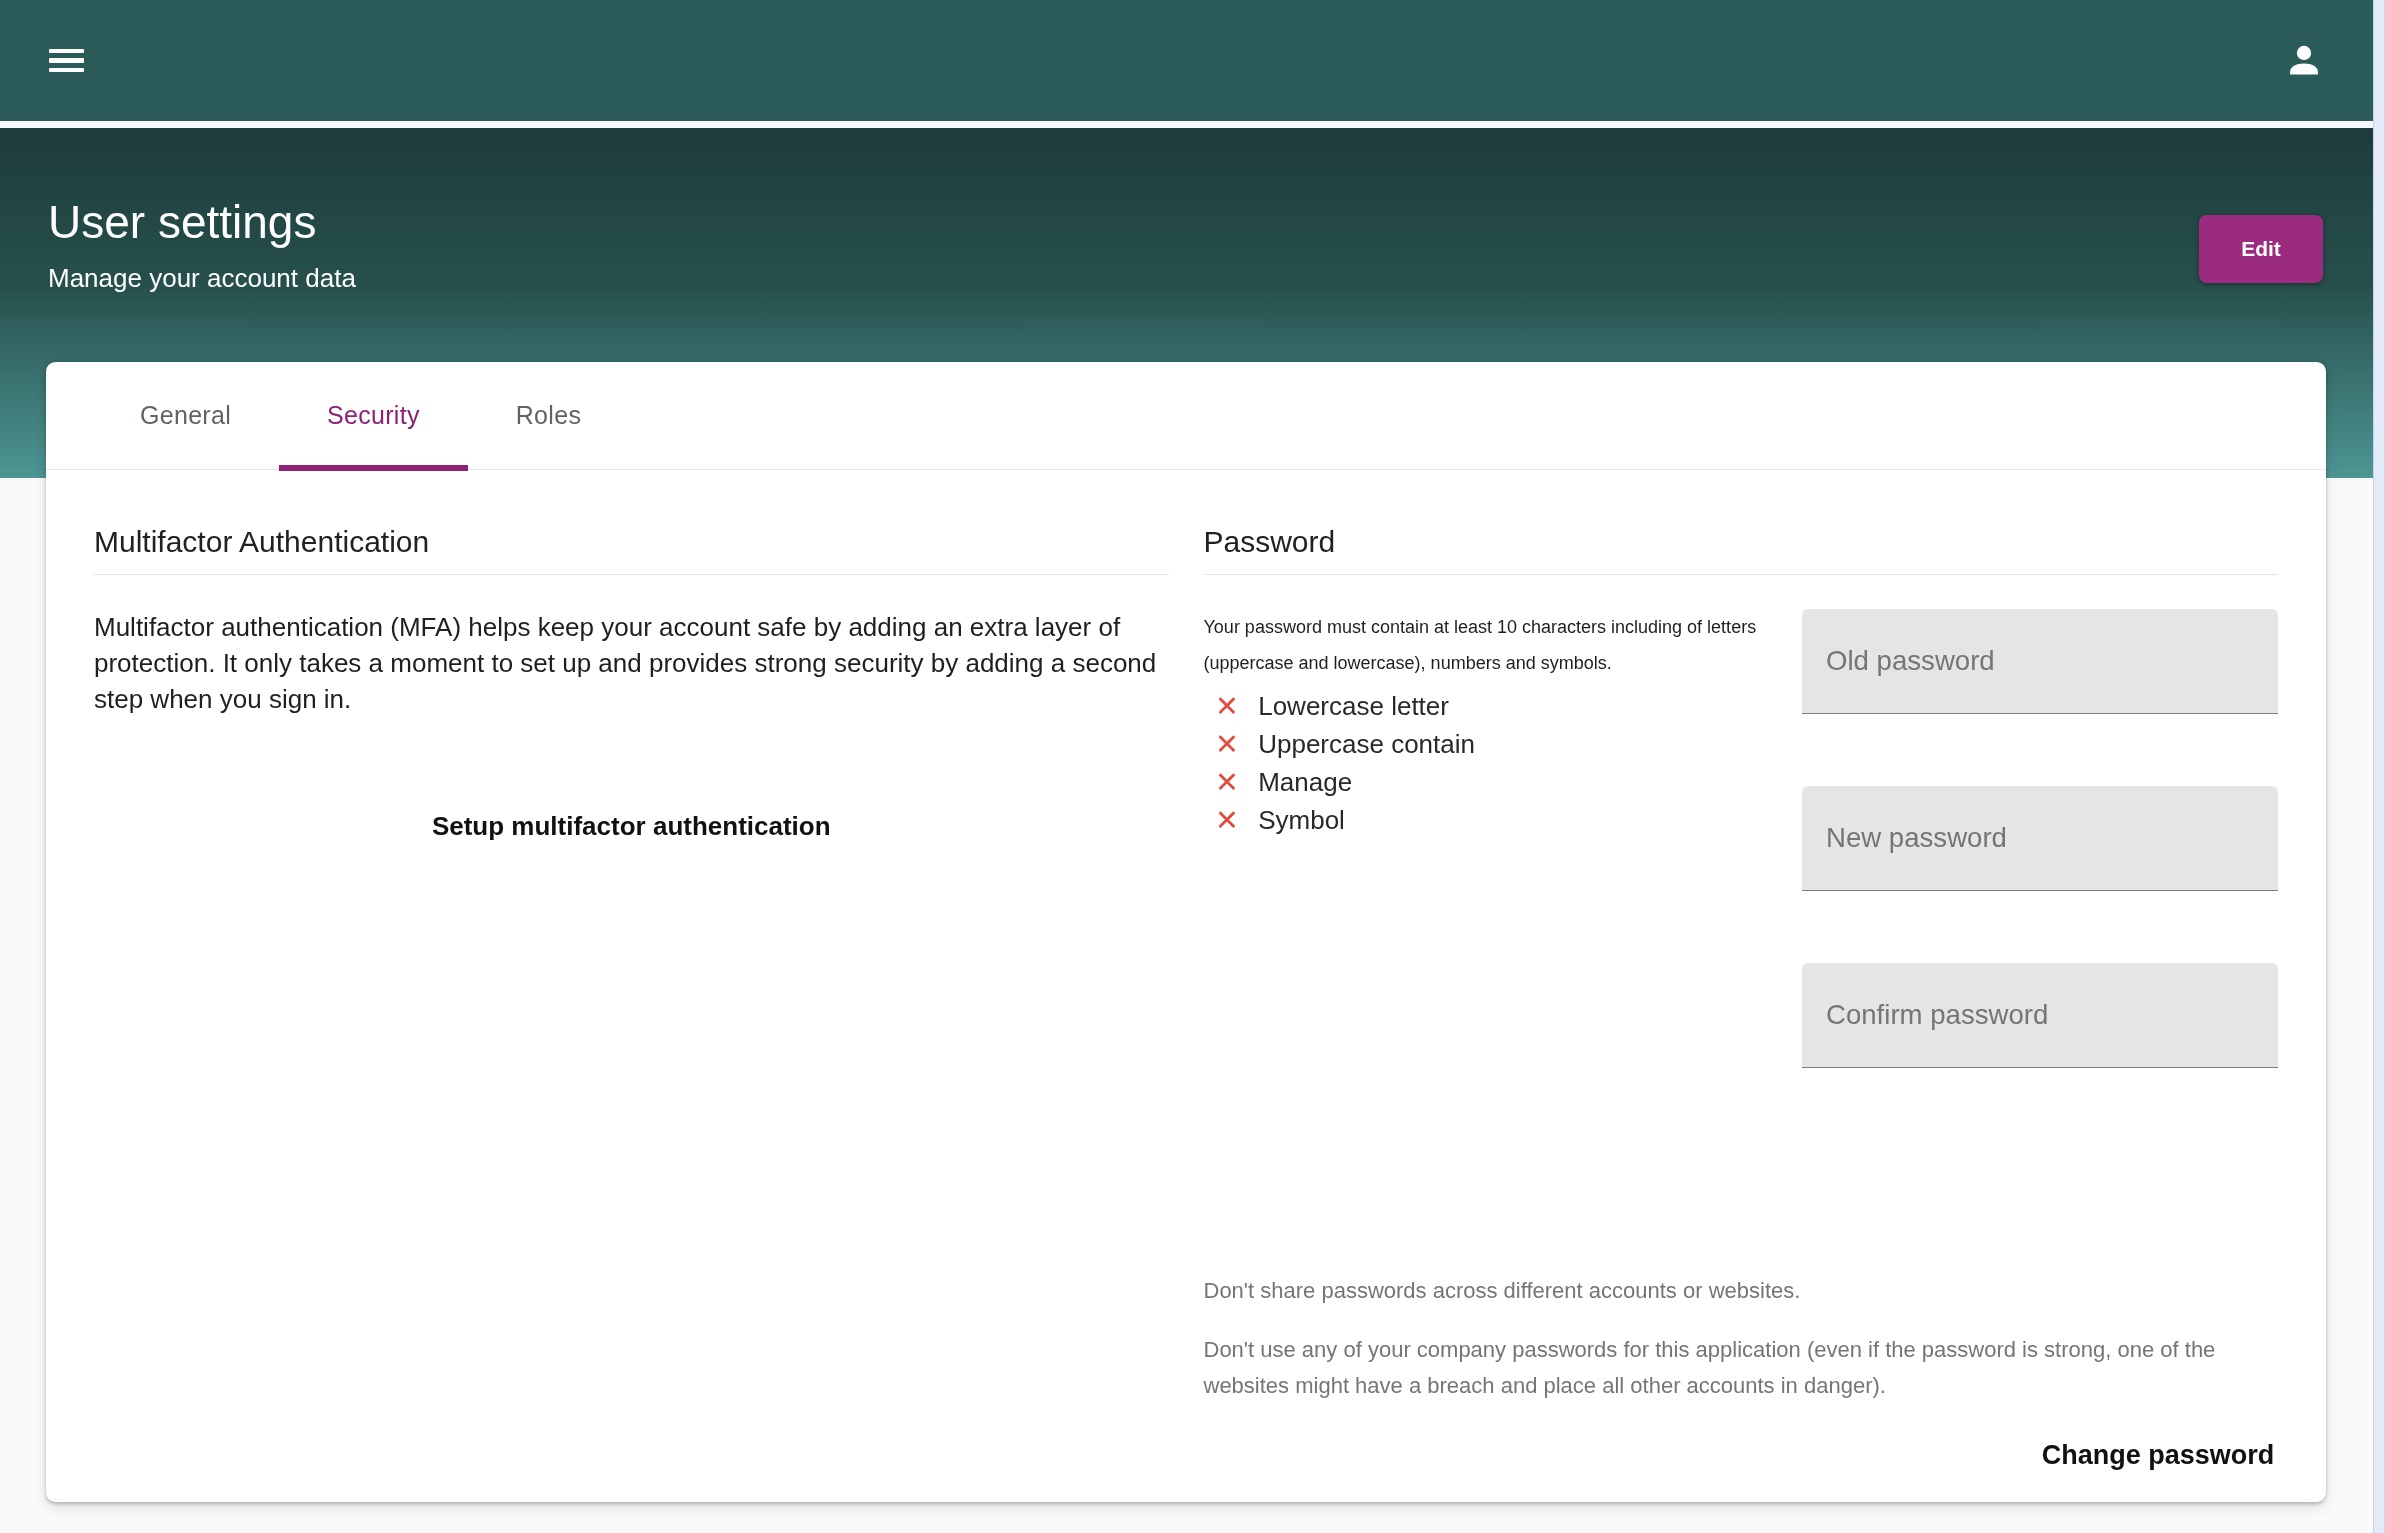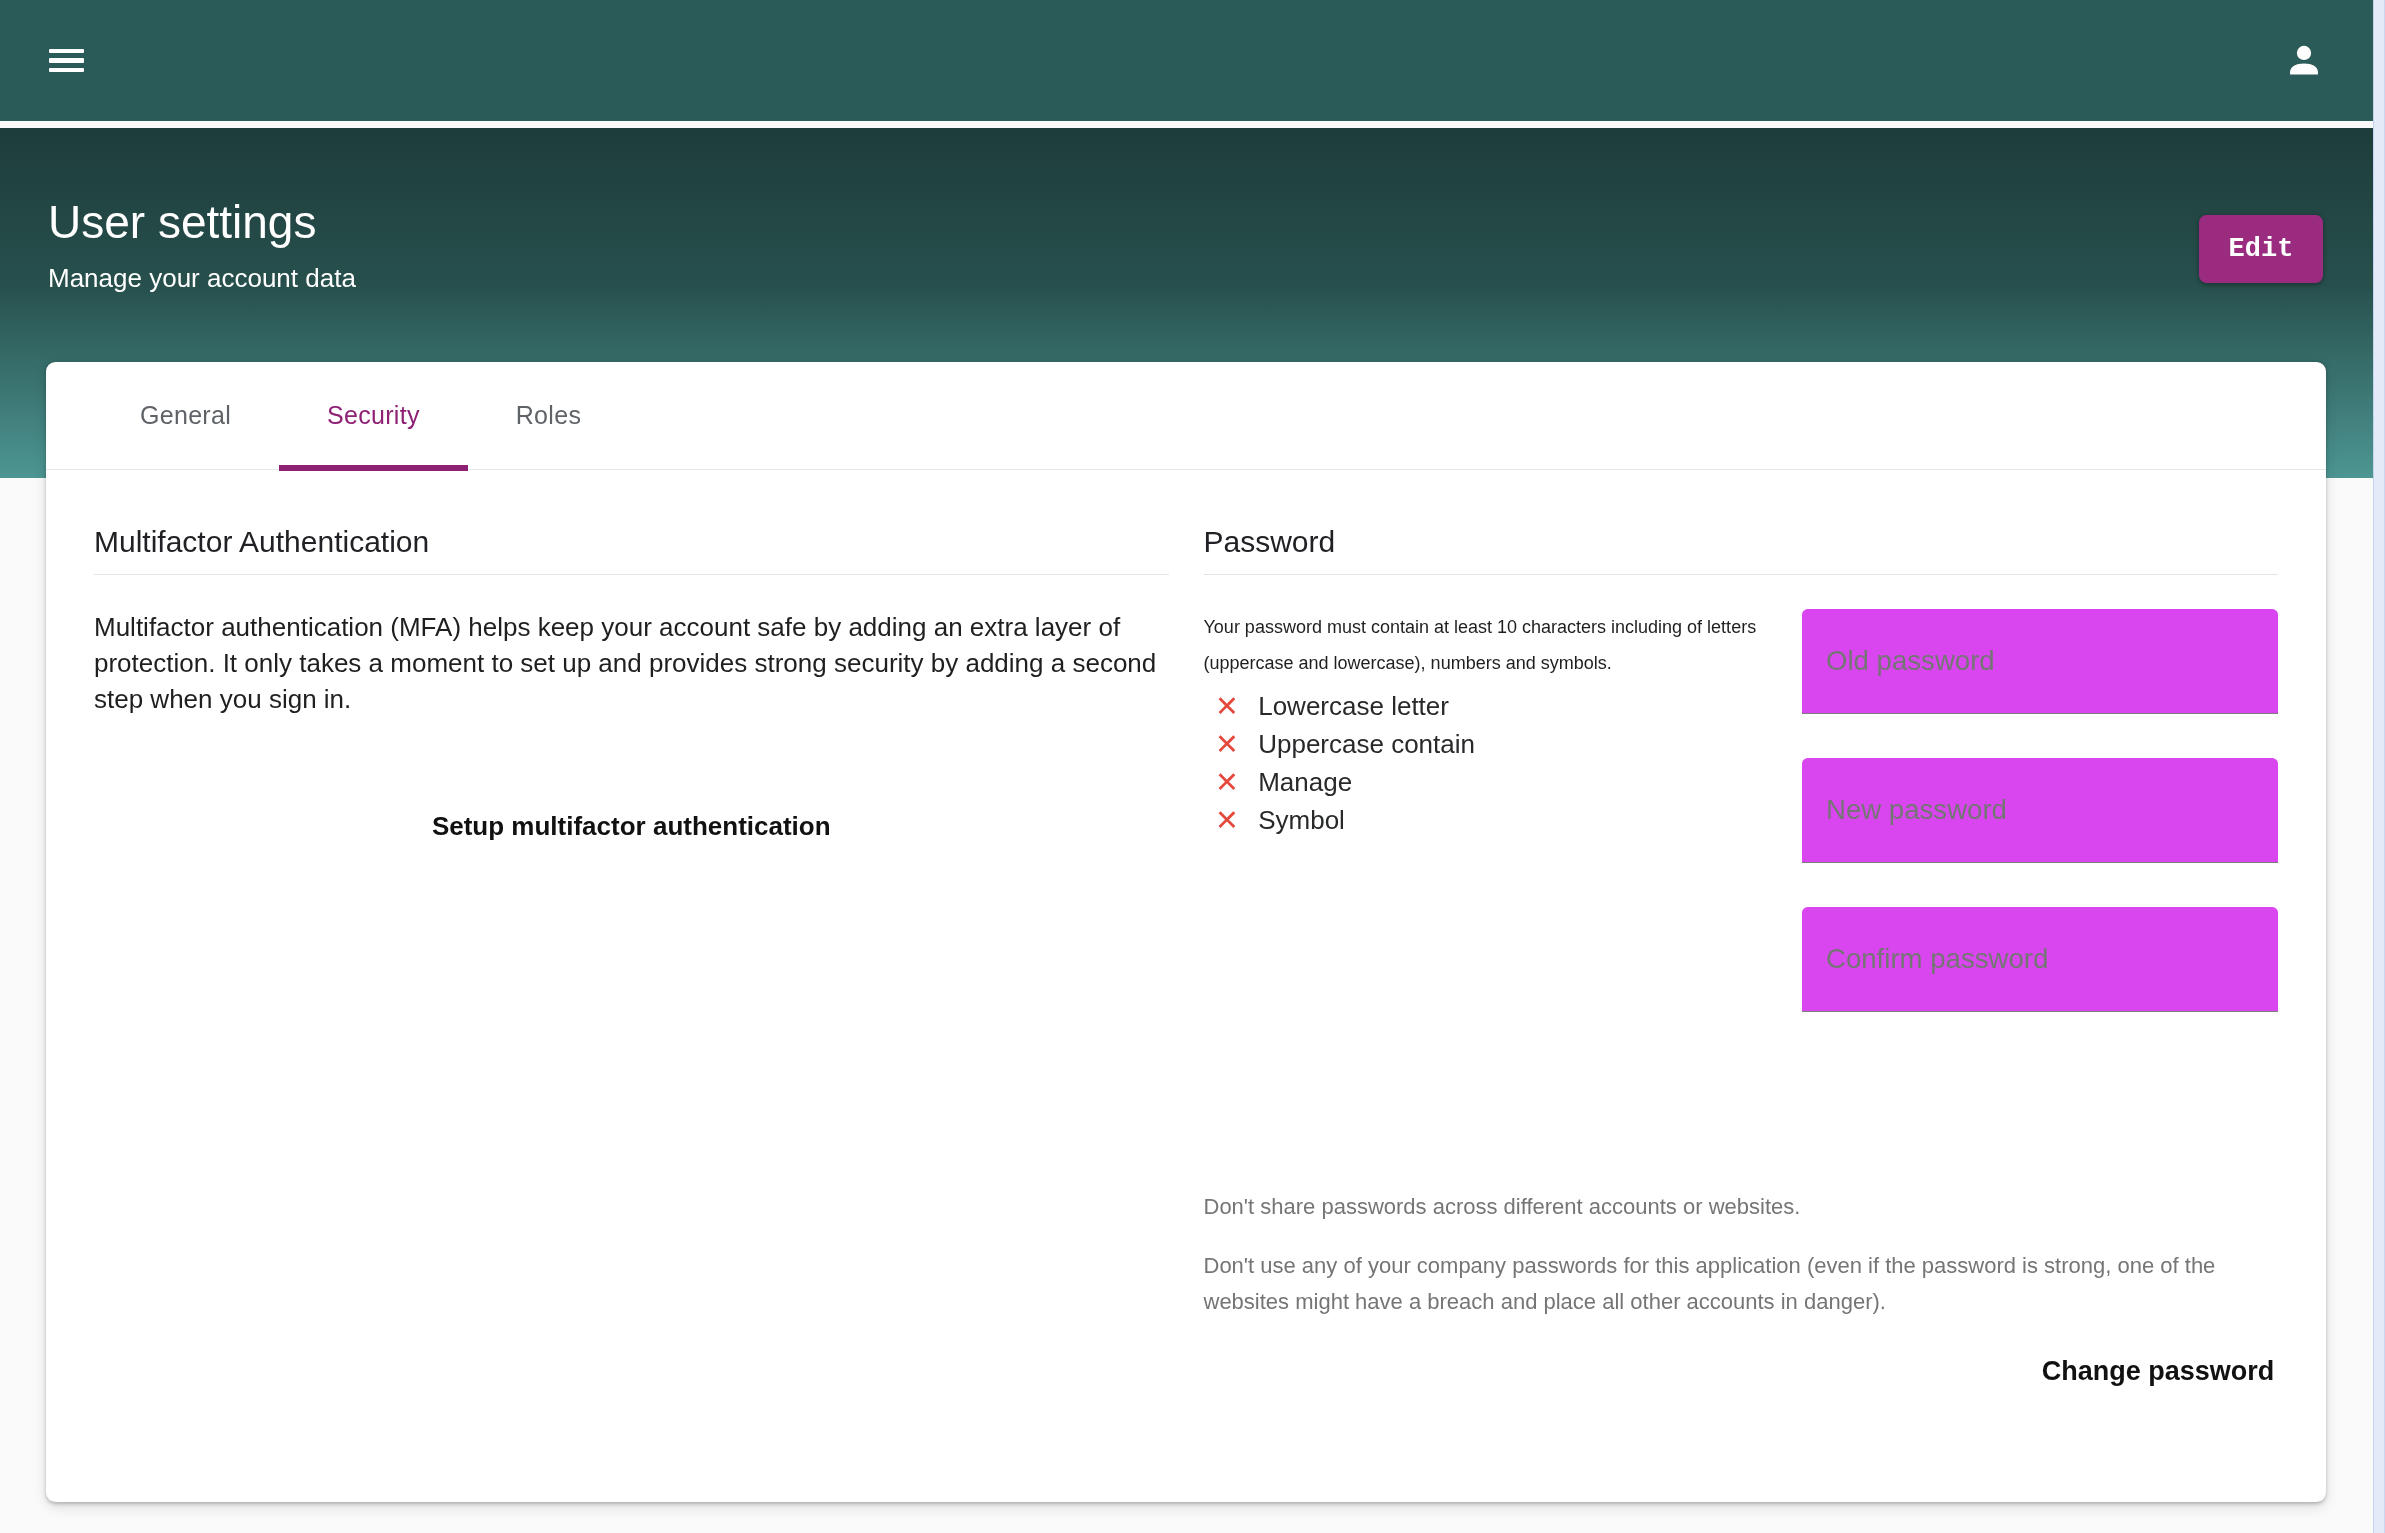--- a/index.html
+++ b/index.html
@@ -26,21 +26,21 @@
     position:absolute;left:48px;top:68px;margin:0;
     color:#FFFFFF;font-size:46px;font-weight:400;line-height:53px;
   }
   .hero-subtitle{
     position:absolute;left:48px;top:133px;
     color:#FFFFFF;font-size:26px;font-weight:400;line-height:34px;
   }
   .edit-btn{
     position:absolute;top:87px;right:62px;width:124px;height:68px;
     background:#9A2B7F;color:#FFFFFF;border:none;border-radius:7.6px;
-    font-family:Liberation Mono, monospace;font-size:27px;font-weight:700;cursor:pointer;
+    font-family:Liberation Sans, sans-serif;font-size:21px;font-weight:700;cursor:pointer;
     box-shadow:0 1.9px 4.8px rgba(0,0,0,.35);
   }
   
   .card{
     position:absolute;left:46px;top:362px;width:2280px;height:1140px;
     background:#FFFFFF;border-radius:9.5px;
     box-shadow:0 1.9px 3.8px rgba(0,0,0,.22),0 4.8px 13.3px rgba(0,0,0,.12);
   }
   .tabs{
     display:flex;height:108px;border-bottom:1.9px solid #E7E7E7;
@@ -71,21 +71,21 @@
   
   .pw-grid{display:flex;}
   .pw-left{width:588px;flex:none;}
   .pw-intro{margin:34px 0 0 0;font-size:18px;line-height:36px;color:#1F1F1F;}
   .req-list{list-style:none;margin:5.7px 0 0 0;padding:0;}
   .req-item{display:flex;align-items:center;height:38px;font-size:26px;color:#28292B;}
   .req-x{color:#E5483C;font-size:28.5px;font-weight:400;width:30px;flex:none;
          margin:0 13.3px 0 11.4px;line-height:38px;}
   .pw-fields{margin-left:auto;width:476px;flex:none;padding-top:34px;}
   .field{
-    height:105px;margin-bottom:44px;background:#d946ef;
+    height:105px;margin-bottom:72px;background:#e5e5e5;
     border-radius:5.7px 5.7px 0 0;border-bottom:1.9px solid #7E7E7E;
   }
   .field input{
     width:100%;height:100%;background:transparent;border:none;outline:none;
     padding:0 24px;font-family:inherit;font-size:27.6px;color:#333;
   }
   .field input::placeholder{color:#757575;opacity:1;}
   .pw-notes{margin-top:133px;}
   .note{margin:0 0 0 0;font-size:22px;line-height:36px;color:#757575;}
   .note + .note{margin-top:23px;}

